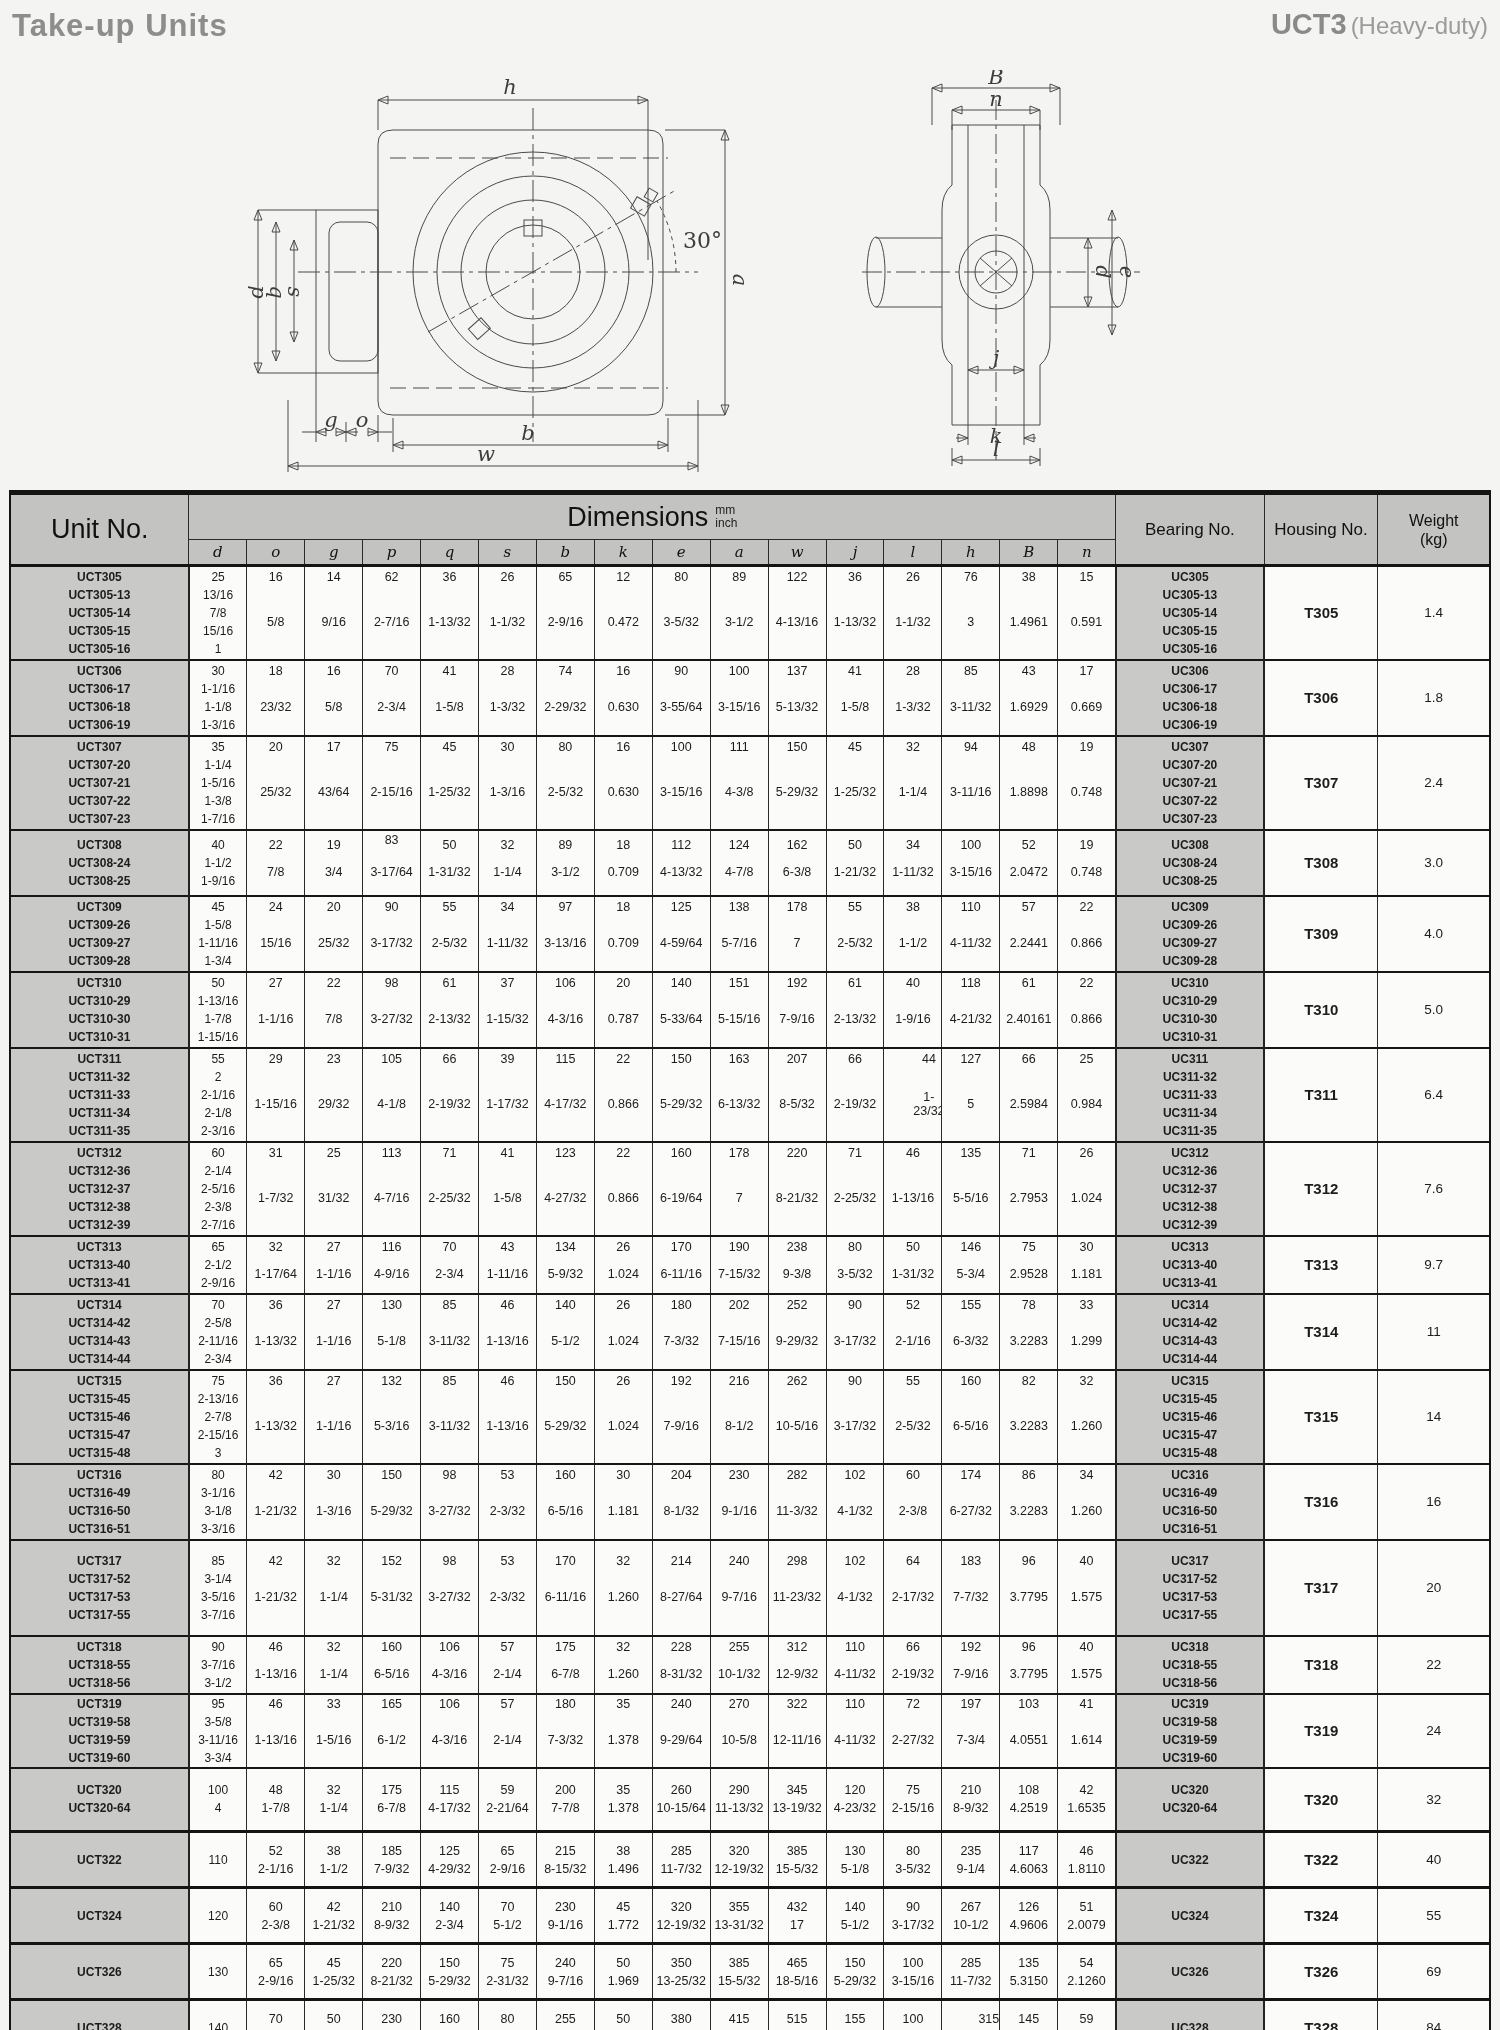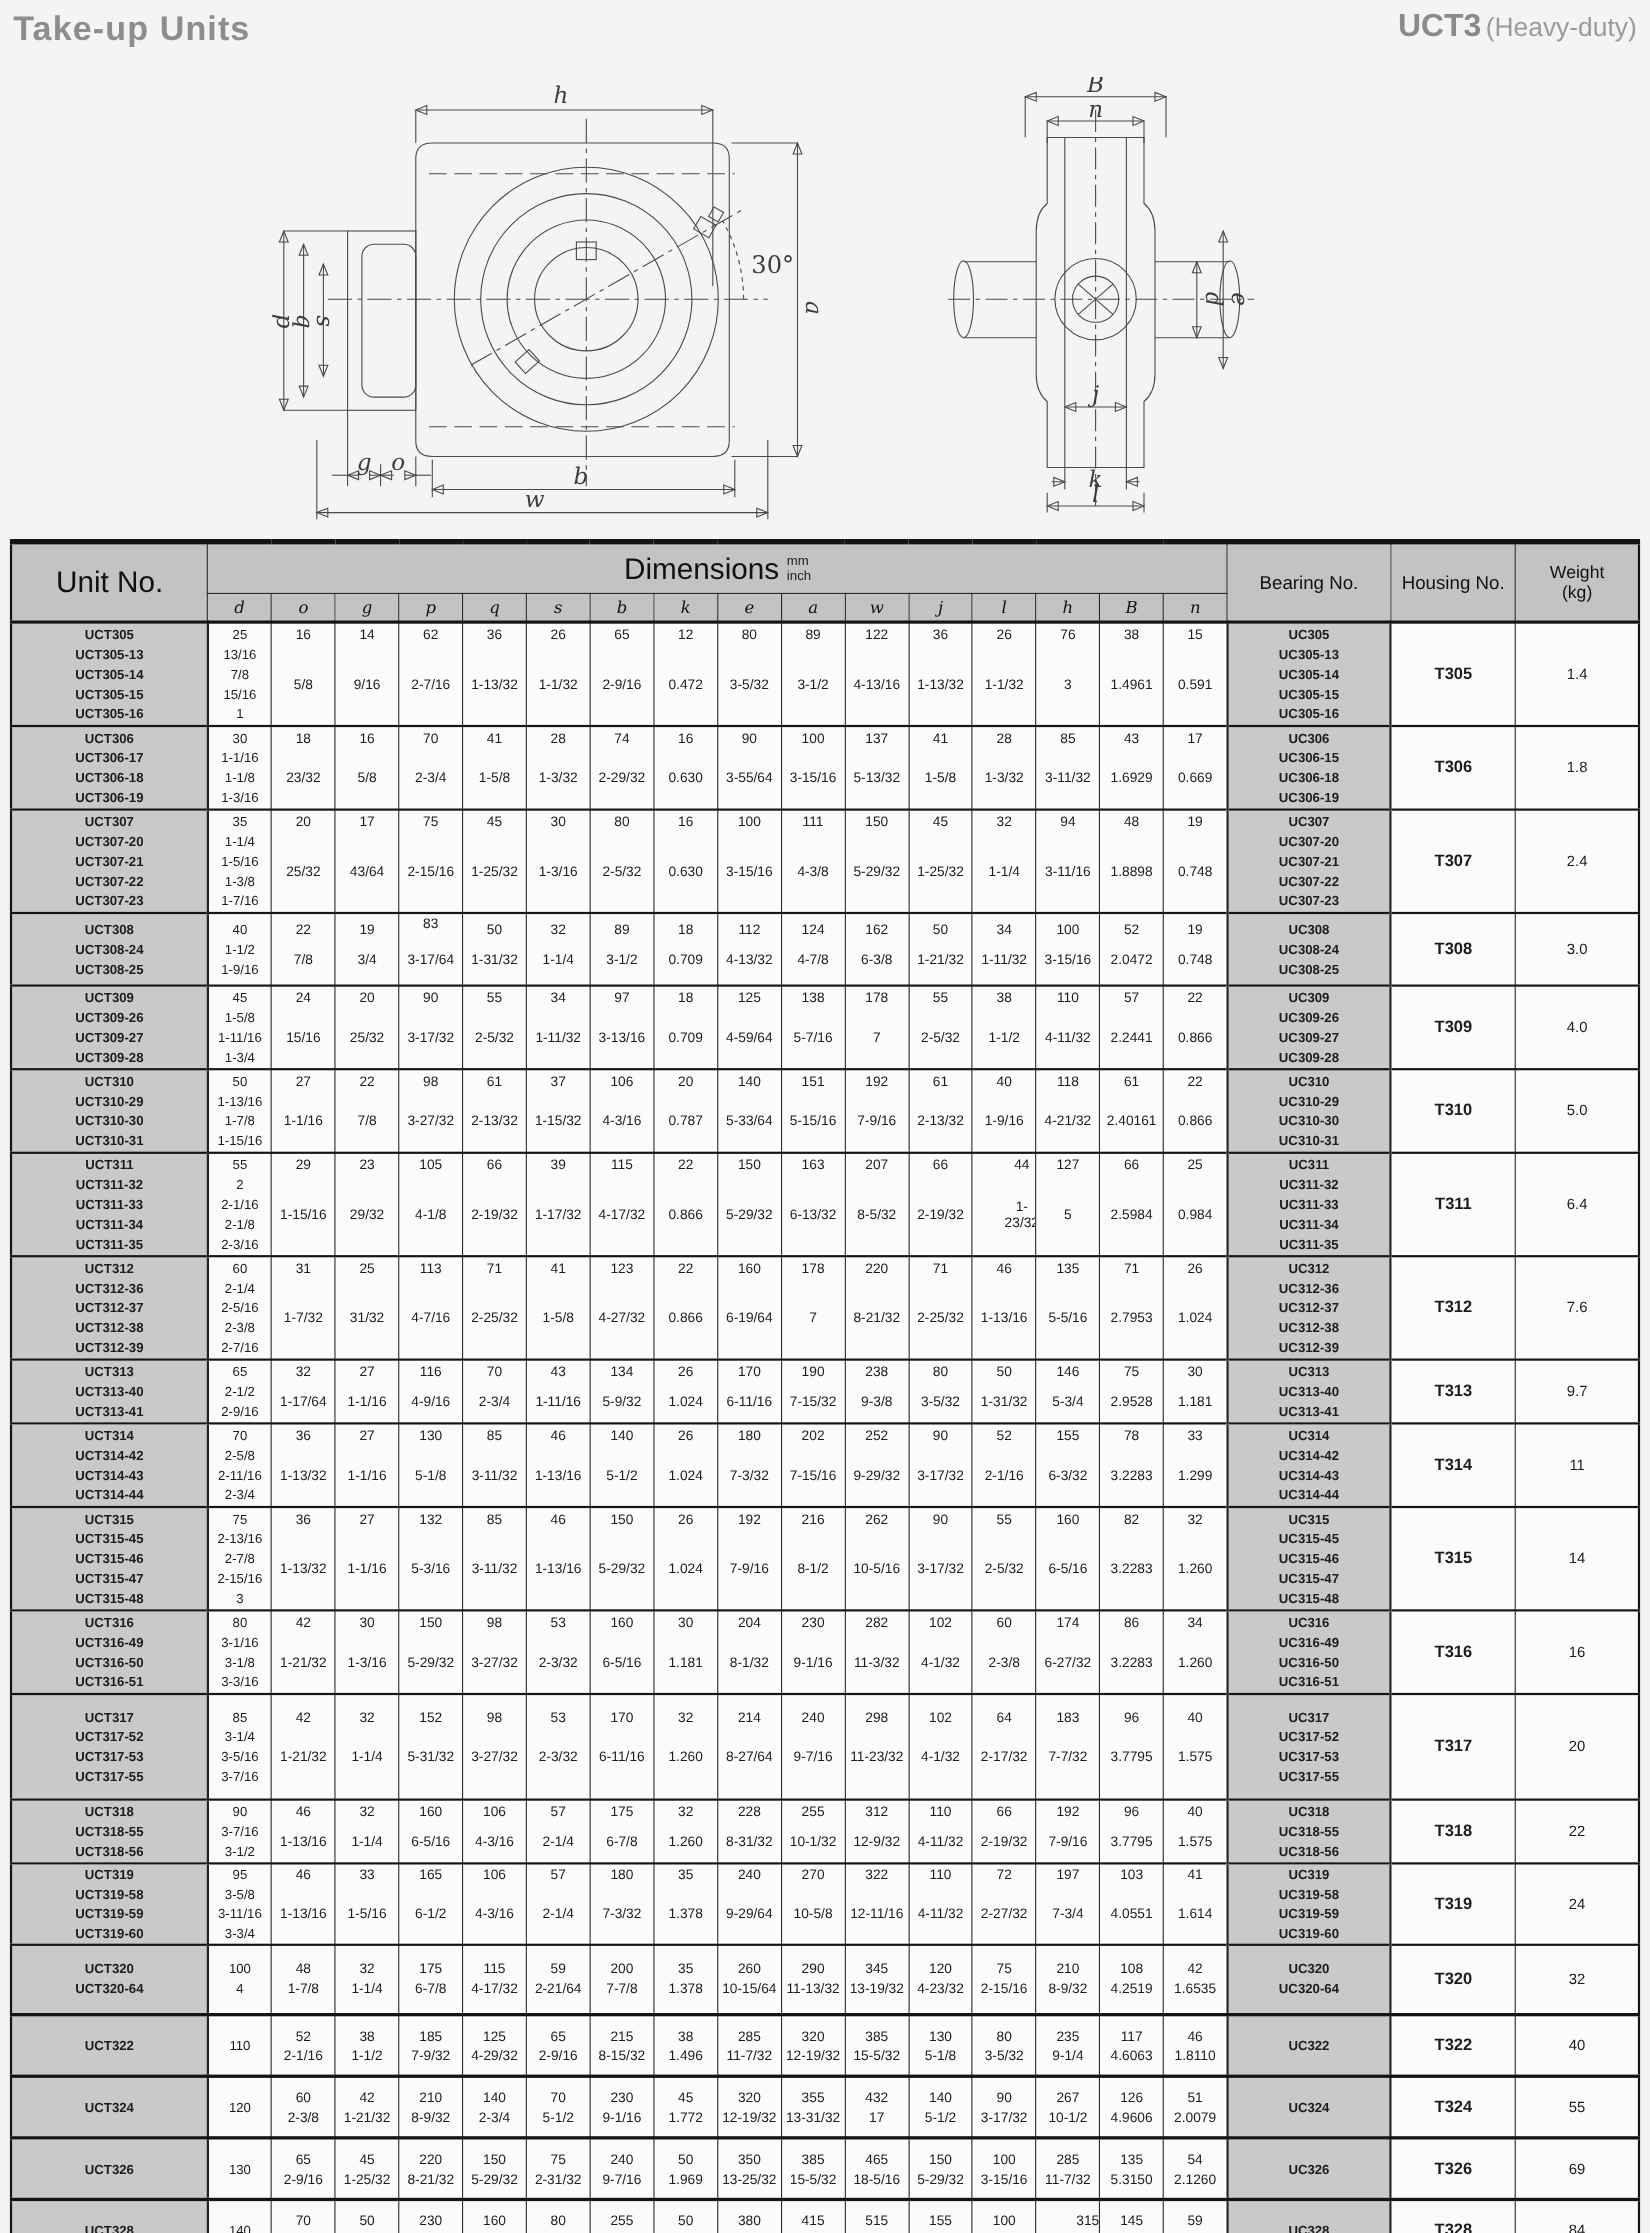--- a/index.html
+++ b/index.html
@@ -504,21 +504,21 @@
             </td>
             <td class="dim-cell">
               <div class="dimwrap" style="height: 72px;">
                 <div class="mm line">17</div>
                 <div class="inchpart">0.669</div>
               </div>
             </td>
             <td class="bearing-cell">
               <div class="stack">
                 <div class="line bname">UC306</div>
-                <div class="line bname">UC306-15</div>
+                <div class="line bname">UC306-17</div>
                 <div class="line bname">UC306-18</div>
                 <div class="line bname">UC306-19</div>
               </div>
             </td>
             <td class="housing-cell">T306</td>
             <td class="weight-cell">1.8</td>
           </tr>
           <tr class="group-row" style="height: 94px;">
             <td class="unit-cell">
               <div class="stack">

